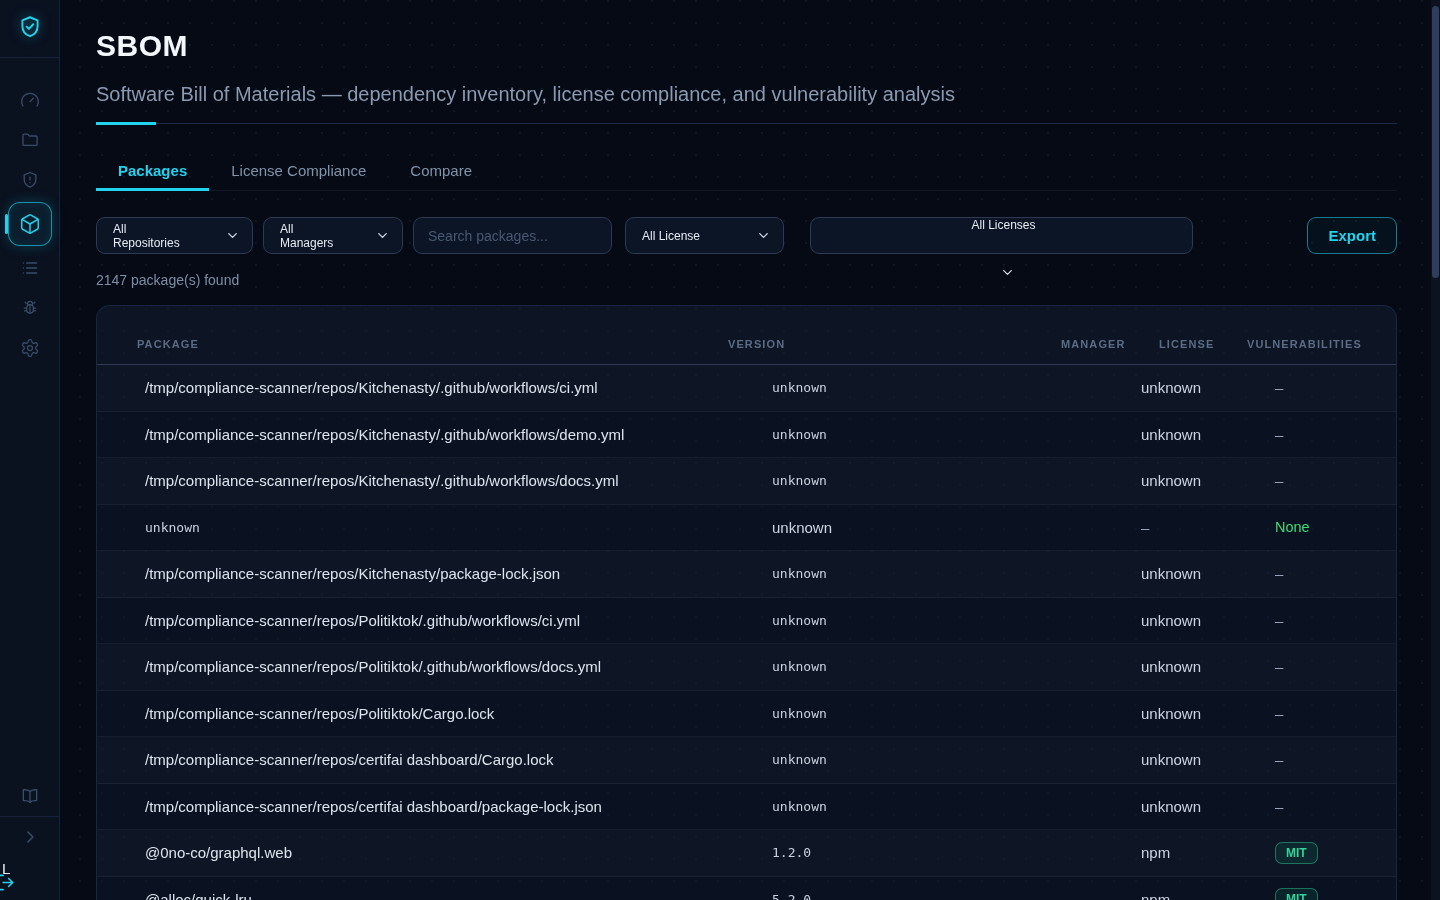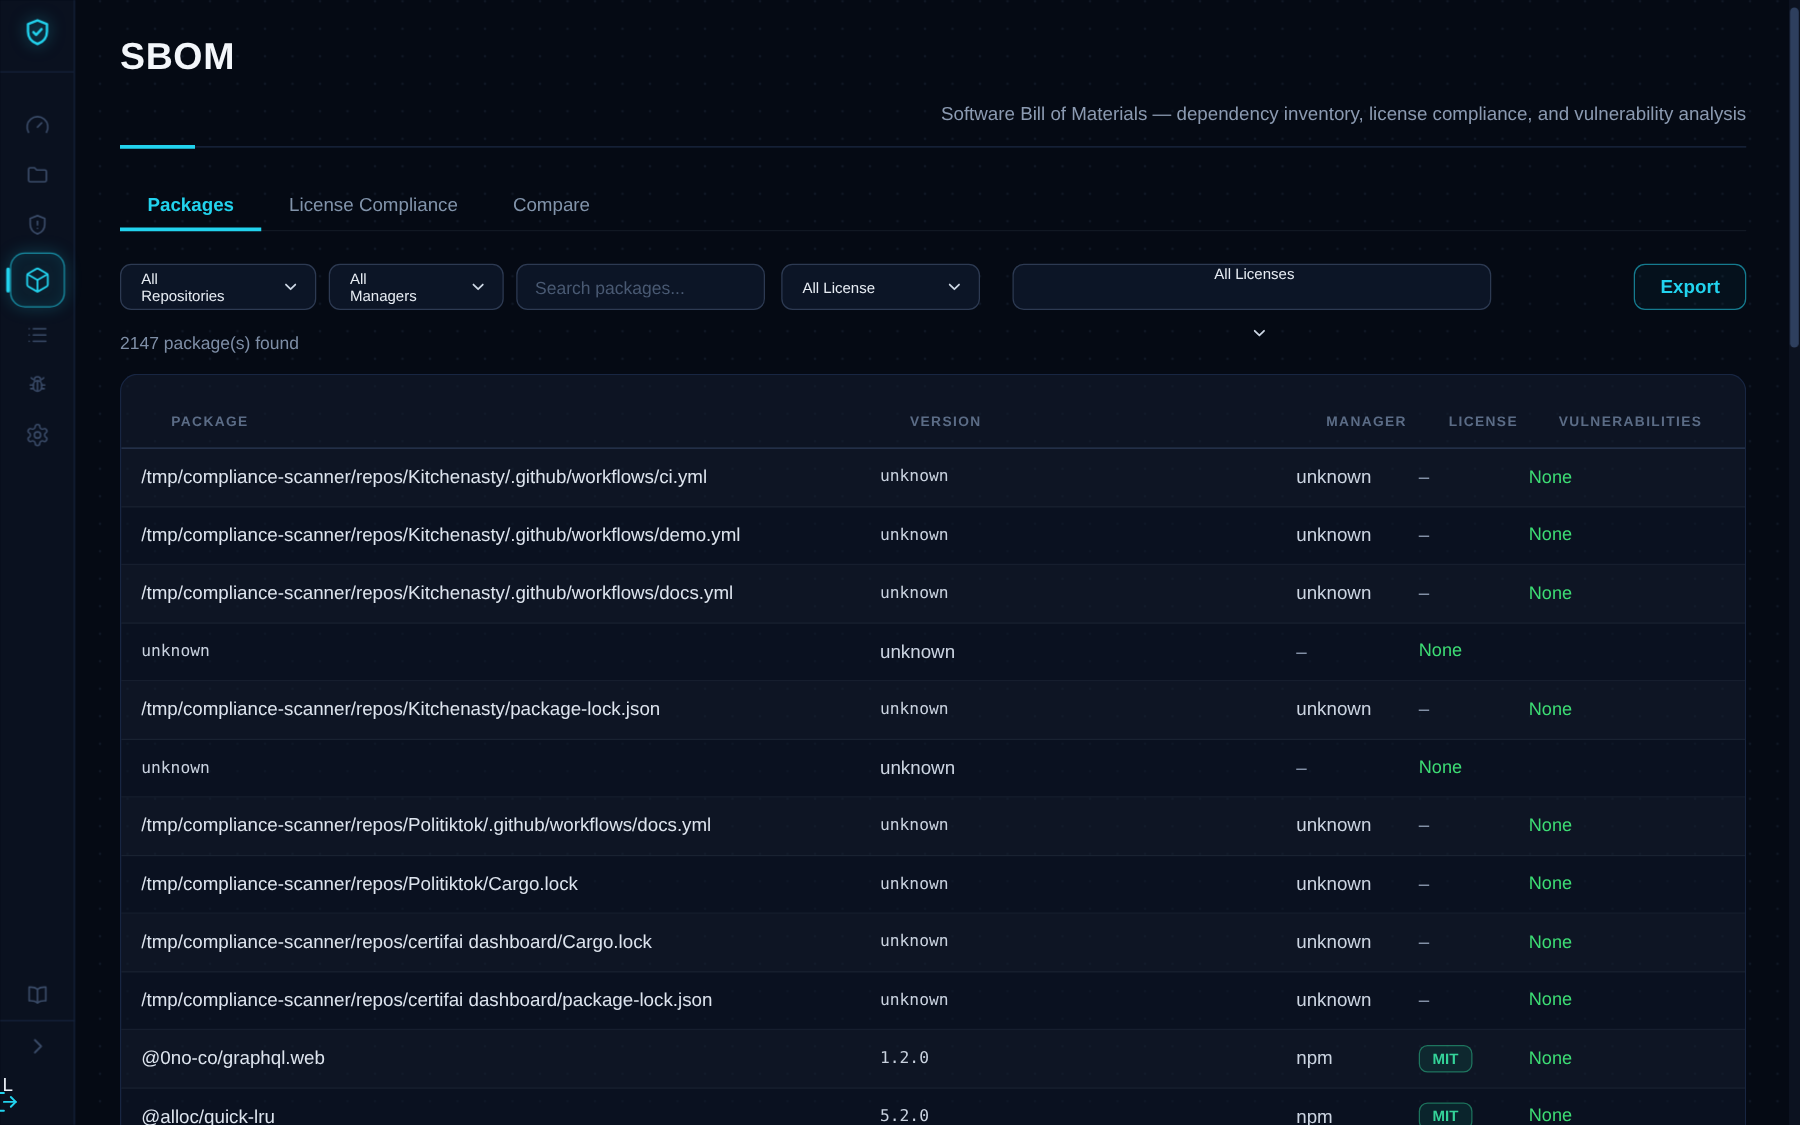--- a/index.html
+++ b/index.html
@@ -36,21 +36,21 @@
   .corner-label { position:fixed; left:2px; bottom:23px; color:#e9eef6; font-size:15px; z-index:11; }
   .corner-logout { position:fixed; left:-4px; bottom:4px; color:var(--accent); z-index:11; }
   .corner-logout svg { width:19px; height:19px; }
   
   .main {
     margin-left:60px; height:900px; padding:24px 43px 0 36px;
     background-image:radial-gradient(circle, rgba(120,150,200,.09) 1px, transparent 1.3px);
     background-size:22px 22px; background-position:9px 12px;
   }
   .page-title { font-size:30px; font-weight:800; letter-spacing:.5px; color:#f3f6fa; margin-top:5px; }
-  .page-subtitle { margin-top:14px; font-size:15px; color:#8b9ab1;text-align:right; }
+  .page-subtitle { margin-top:14px; font-size:20px; color:#8b9ab1; }
   .title-divider { position:relative; margin-top:16px; height:3px; }
   .title-divider::after { content:''; position:absolute; left:0; right:0; top:1px; height:1px; background:#1b2942; }
   .title-divider::before { content:''; position:absolute; left:0; top:0; width:60px; height:3px; background:var(--accent); z-index:1; }
   
   .tabs { margin-top:26px; display:flex; border-bottom:1px solid rgba(148,163,184,.09); }
   .tab { position:relative; padding:11px 22px; font-size:15px; color:#8294ab; cursor:pointer; }
   .tab.active { color:var(--accent); font-weight:600; }
   .tab.active::after { content:''; position:absolute; left:0; right:0; bottom:-1px; height:3px; background:var(--accent); }
   
   .filters { margin-top:26px; display:flex; align-items:center; }
@@ -82,22 +82,23 @@
     border-radius:14px 14px 0 0;
   }
   .t-head {
     display:grid; grid-template-columns:591px 333px 98px 88px 1fr;
     padding:18px 0 0 40px; height:59px; align-items:center;
     border-bottom:1px solid #2b3a55; background:rgba(255,255,255,.015);
   }
   .t-head span { font-size:11px; font-weight:700; letter-spacing:1.1px; color:#5b6c86; }
   .t-row {
     display:grid; grid-template-columns:591px 333px 98px 88px 1fr;
-    height:46.5px; align-items:center; padding-left:16px;
+    height:46.5px; align-items:center; padding-left:48px;
     border-bottom:1px solid rgba(148,163,184,.09);
+    gap:36px;
   }
   .t-row:nth-child(odd) { background:rgba(255,255,255,.018); }
   .c-package { color:#dde4ee; font-size:15px; white-space:nowrap; overflow:hidden; }
   .c-version { font-family:"DejaVu Sans Mono", monospace; font-size:13px; color:#c9d2df; }
   .c-manager { color:#ccd5e2; font-size:15px; }
   .c-license { color:#93a2b8; font-size:15px; }
   .c-vuln { color:var(--success); font-size:14.5px; font-weight:500; }
   .badge {
     display:inline-block; padding:3px 10px; font-size:12px; font-weight:700;
     color:var(--badge); background:rgba(16,185,129,.12);
@@ -284,20 +285,21 @@
           <span class="c-vuln">None</span>
         </div>
         <div class="t-row">
           <span class="c-package">/tmp/compliance-scanner/repos/Kitchenasty/package-lock.json</span>
           <span class="c-version">unknown</span>
           <span class="c-manager">unknown</span>
           <span class="c-license"><span>–</span></span>
           <span class="c-vuln">None</span>
         </div>
         <div class="t-row">
+          <span class="c-package">/tmp/compliance-scanner/repos/Politiktok/.github/workflows/ci.yml</span>
           <span class="c-version">unknown</span>
           <span class="c-manager">unknown</span>
           <span class="c-license"><span>–</span></span>
           <span class="c-vuln">None</span>
         </div>
         <div class="t-row">
           <span class="c-package">/tmp/compliance-scanner/repos/Politiktok/.github/workflows/docs.yml</span>
           <span class="c-version">unknown</span>
           <span class="c-manager">unknown</span>
           <span class="c-license"><span>–</span></span>

